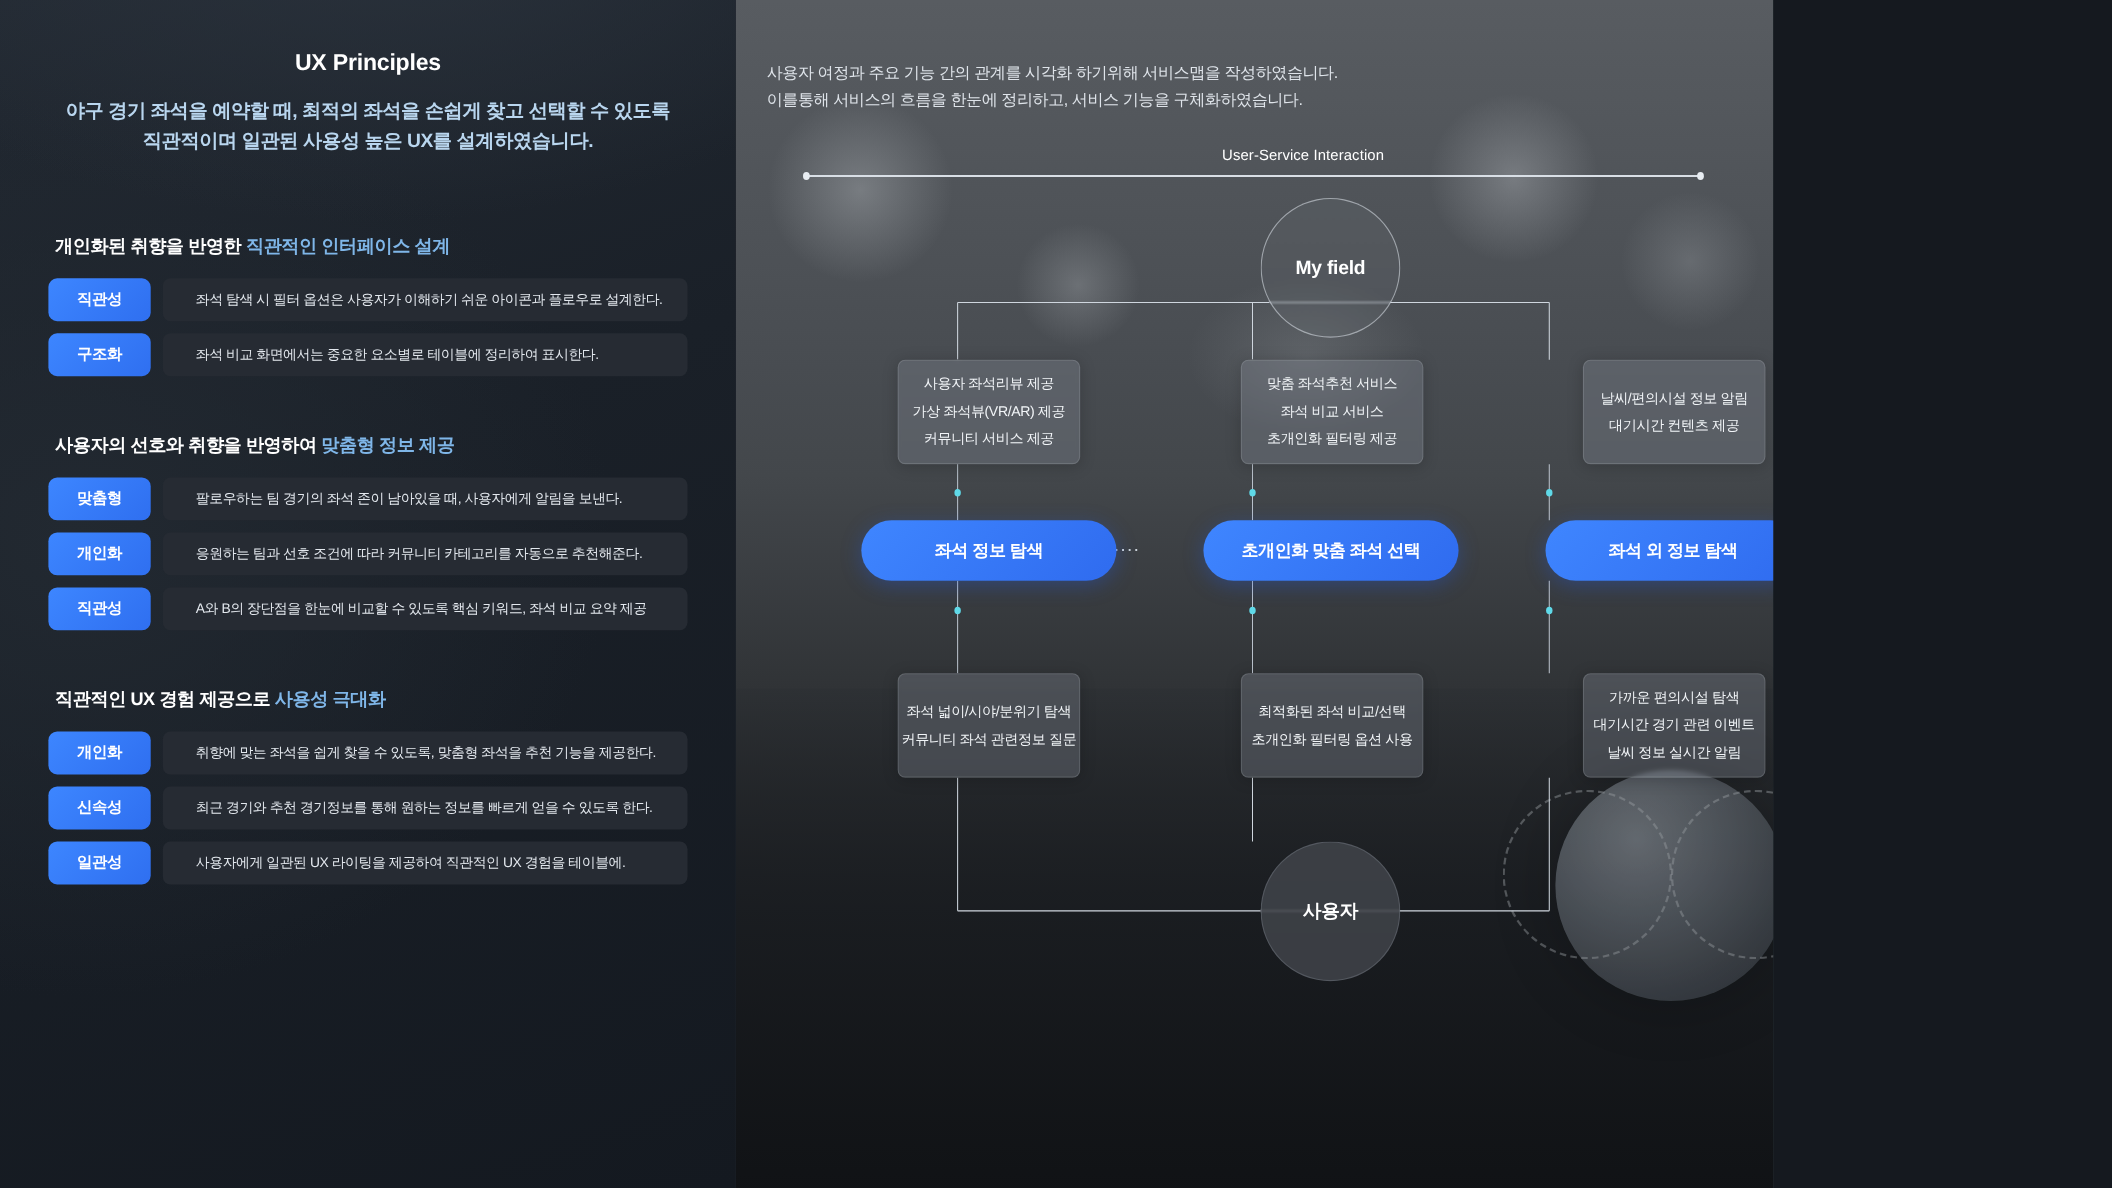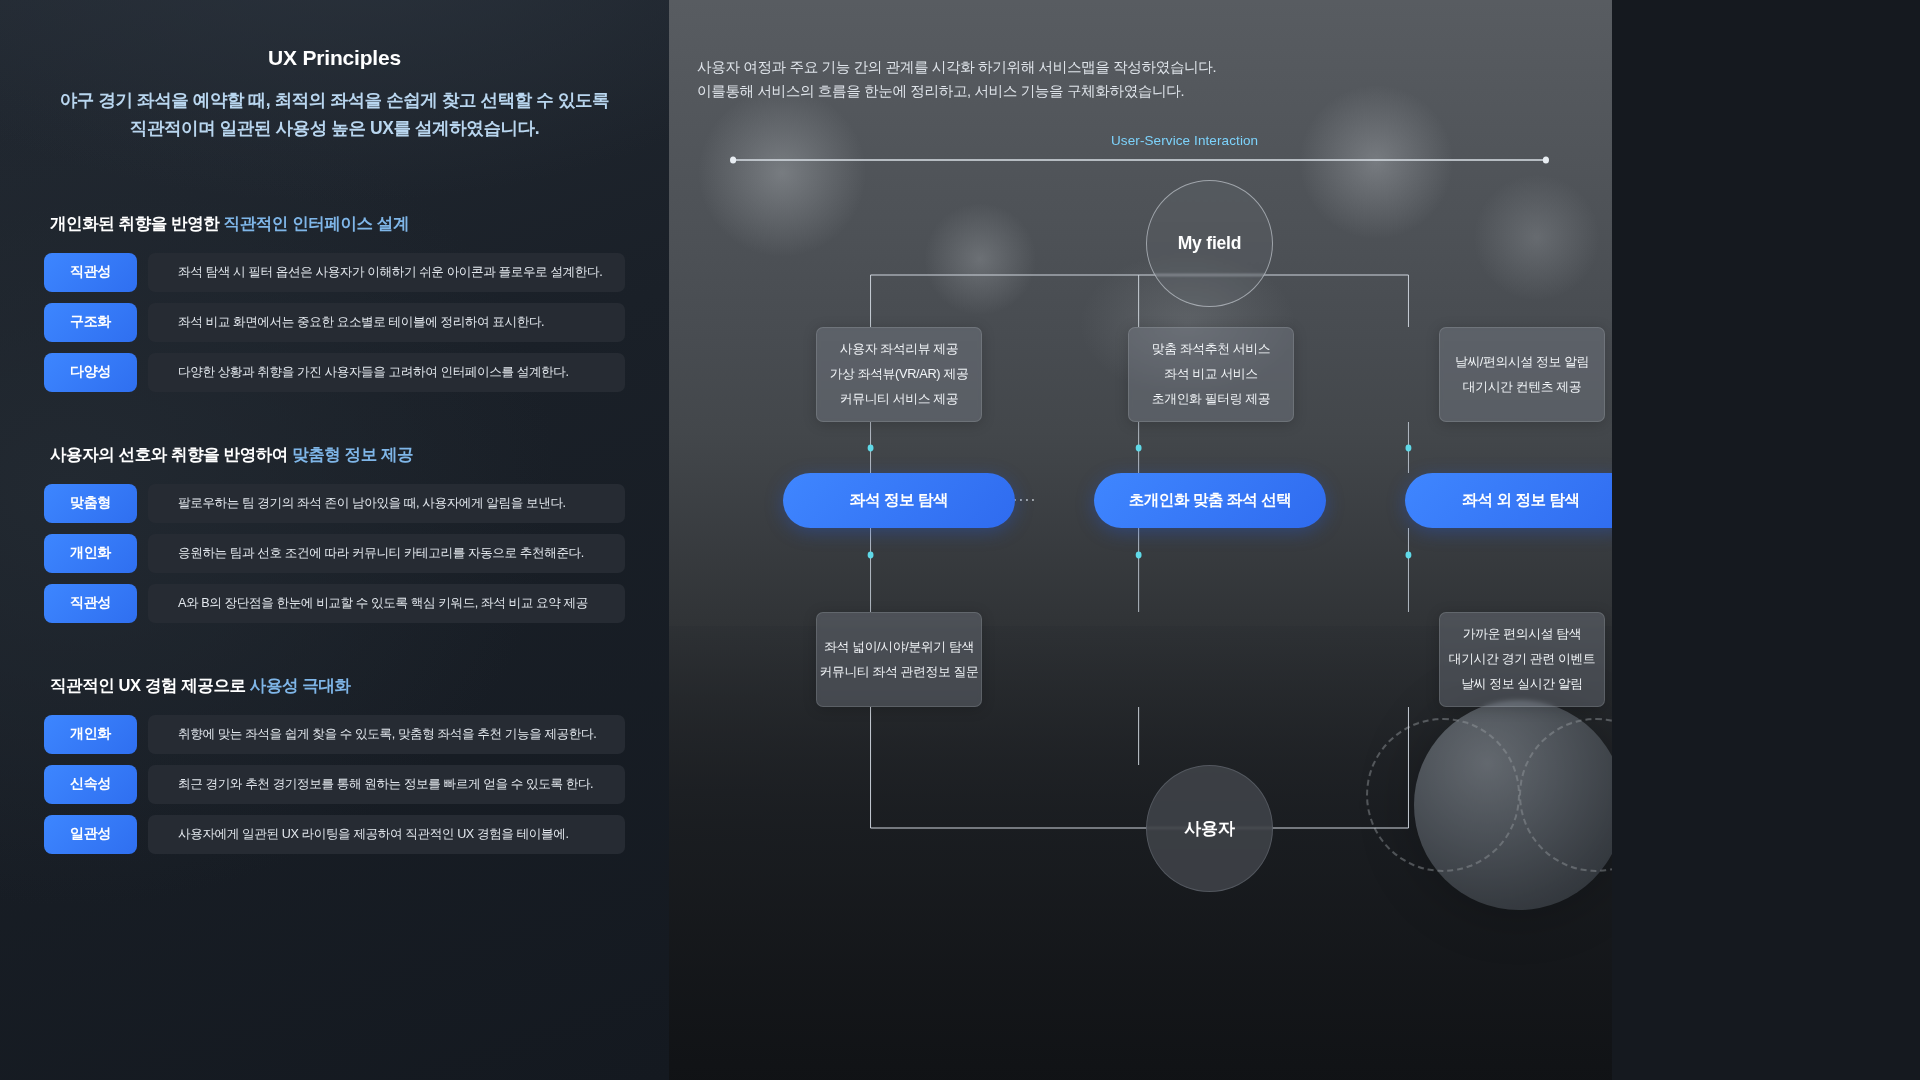--- a/index.html
+++ b/index.html
@@ -94,21 +94,21 @@
   .right-inner { position:relative; z-index:3; padding:42px 30px 0 28px; }
   .sm-title { color:#ffffff; font-size:21.5px; font-weight:bold; letter-spacing:-0.1px; }
   .sm-desc { color:#dfe4ea; font-size:14.6px; line-height:1.62; margin-top:14px; letter-spacing:-0.4px; }
 
   
   .diagram { position:relative; width:100%; height:880px; margin-top:22px; }
   .svg-layer { position:absolute; inset:0; width:100%; height:100%; }
 
   .usi-label {
     position:absolute; left:414px; top:8px;
-    color:#7dd3fc; font-size:13.5px; letter-spacing:.1px; white-space:nowrap;
+    color:#ffffff; font-size:13.5px; letter-spacing:.1px; white-space:nowrap;
   }
 
   .circle-node {
     position:absolute; border-radius:50%;
     border:1px solid rgba(222,228,235,.55);
     display:flex; align-items:center; justify-content:center;
     color:#ffffff; font-weight:bold; letter-spacing:-0.2px;
     background:rgba(120,128,138,.14);
     backdrop-filter:blur(1px);
   }
@@ -164,24 +164,20 @@
         <span>개인화된 취향을 반영한 </span><span class="accent">직관적인 인터페이스 설계</span>
       </div>
       <div class="row">
         <div class="chip">직관성</div>
         <div class="desc">좌석 탐색 시 필터 옵션은 사용자가 이해하기 쉬운 아이콘과 플로우로 설계한다.</div>
       </div>
       <div class="row">
         <div class="chip">구조화</div>
         <div class="desc">좌석 비교 화면에서는 중요한 요소별로 테이블에 정리하여 표시한다.</div>
       </div>
-      <div class="row">
-        <div class="chip">다양성</div>
-        <div class="desc">다양한 상황과 취향을 가진 사용자들을 고려하여 인터페이스를 설계한다.</div>
-      </div>
     </div>
 
     <div class="section">
       <div class="sec-head">
         <span>사용자의 선호와 취향을 반영하여 </span><span class="accent">맞춤형 정보 제공</span>
       </div>
       <div class="row">
         <div class="chip">맞춤형</div>
         <div class="desc">팔로우하는 팀 경기의  좌석 존이 남아있을 때, 사용자에게 알림을 보낸다.</div>
       </div>
@@ -282,20 +278,24 @@
         </div>
 
         <div class="pill" id="pill-2">초개인화 맞춤 좌석 선택</div>
         <div class="pill" id="pill-1">좌석 정보 탐색</div>
         <div class="pill" id="pill-3">좌석 외 정보 탐색</div>
 
         <div class="info-card bot card-a">
           <span>좌석 넓이/시야/분위기 탐색</span>
           <span>커뮤니티 좌석 관련정보 질문</span>
         </div>
+        <div class="info-card bot card-b">
+          <span>최적화된 좌석 비교/선택</span>
+          <span>초개인화 필터링 옵션 사용</span>
+        </div>
         <div class="info-card bot card-c">
           <span>가까운 편의시설 탐색</span>
           <span>대기시간 경기 관련 이벤트</span>
           <span>날씨 정보 실시간 알림</span>
         </div>
 
       </div>
     </div>
   </section>
 </div>

